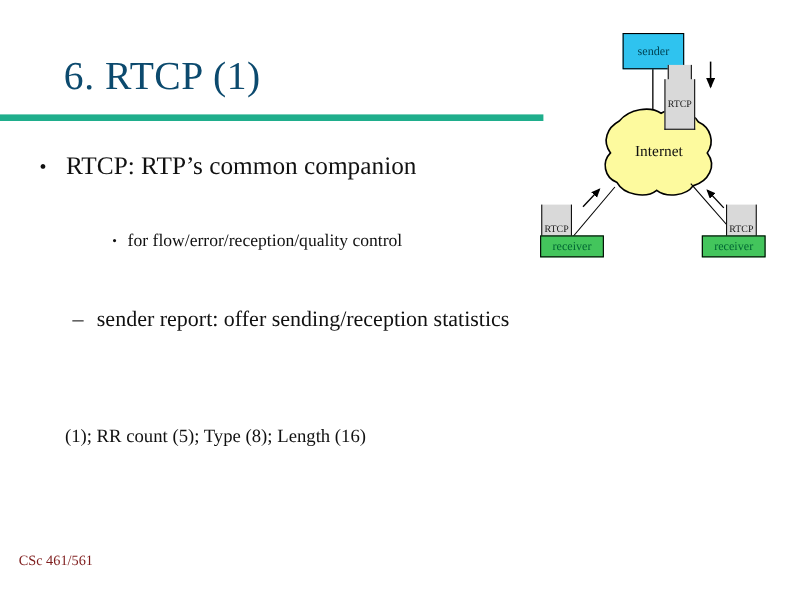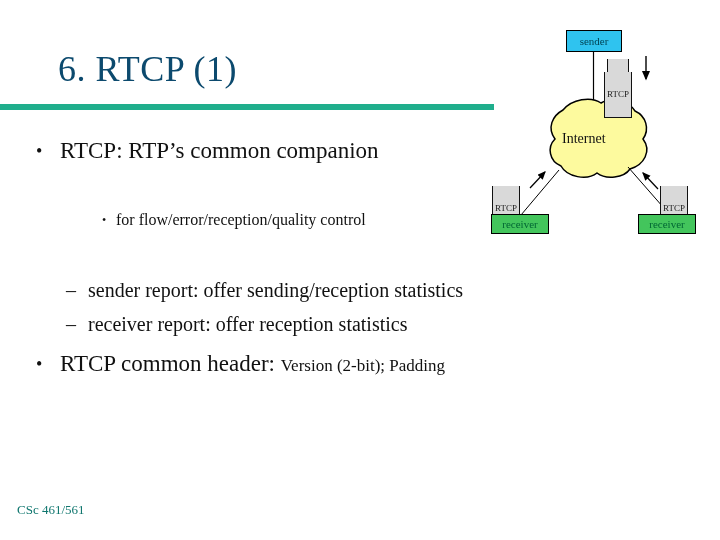--- a/index.html
+++ b/index.html
@@ -15,42 +15,42 @@
   .line{position:absolute;white-space:nowrap;color:#111;}
   .marker{display:inline-block;}
   .l1{font-size:23px;}
   .l1 .marker{width:24px;font-size:18px;vertical-align:1px;}
   .l2{font-size:20px;}
   .l2 .marker{width:22px;}
   .l3{font-size:16px;}
   .l3 .marker{width:14px;font-size:12px;vertical-align:1px;}
   .small-run{font-size:17px;}
   .cont{font-size:17px;}
-  .footer{position:absolute;left:17px;top:502px;font-size:13px;color:#0f766e;}
+  .footer{position:absolute;left:17px;top:502px;font-size:13px;color:#7f1d1d;}
   
   .diagram-svg{position:absolute;left:480px;top:0;width:240px;height:250px;}
   .node{
     position:absolute;border:1px solid #000;box-sizing:border-box;
     display:flex;align-items:center;justify-content:center;
     font-size:11px;color:#063;
   }
-  .node.sender{left:566px;top:30px;width:56px;height:22px;color:#045;text-align:center;}
+  .node.sender{left:566px;top:30px;width:56px;height:33px;color:#045;text-align:center;}
   .node.recv-l{left:491px;top:214px;width:58px;height:20px;}
   .node.recv-r{left:638px;top:214px;width:58px;height:20px;}
   .mini{
     position:absolute;background:#d9d9d9;color:#222;
     font-size:9px;line-height:11px;padding:17px 2px;
     border-left:1px solid #111;border-right:1px solid #111;
   }
   .mini.rtp{left:607px;top:59px;}
   .mini.rtcp-s{left:604px;top:72px;border-bottom:1px solid #111;}
   .mini.rtcp-l{left:492px;top:186px;}
   .mini.rtcp-r{left:660px;top:186px;}
   .internet-label{
-    position:absolute;left:562px;top:131px;width:74px;
+    position:absolute;left:562px;top:131px;width:74px;text-align:center;
     font-size:14px;color:#111;
   }
 </style>
 </head>
 <body>
 
 <div class="slide">
 
   <h1 class="title" style="color: #0c4a6e;">6. RTCP (1)</h1>
 
@@ -63,28 +63,25 @@
 
   <div class="line l3" style="left:102px;top:211px">
     <span class="marker">•</span><span>for flow/error/reception/quality control</span>
   </div>
 
 
   <div class="line l2" style="left:66px;top:279px">
     <span class="marker">–</span><span>sender report: offer sending/reception statistics</span>
   </div>
 
-  <div class="line l2" style="left:66px;top:313px">
-    <span class="marker">–</span><span>receiver report: offer reception statistics</span>
+
+
+  <div class="line cont" style="left:59px;top:387px">
+    <span>(1); RR count (5); Type (8); Length (16)</span>
   </div>
-
-  <div class="line l1" style="left:36px;top:351px">
-    <span class="marker">•</span><span>RTCP common header: </span><span class="small-run">Version (2-bit); Padding</span>
-  </div>
-
 
   <div class="footer">CSc 461/561</div>
 
   <svg class="diagram-svg" viewBox="480 0 240 250">
     <defs>
       <marker id="arrow" markerWidth="8" markerHeight="8" refX="6" refY="3" orient="auto">
         <path d="M0,0 L7,3 L0,6 Z" fill="#000"></path>
       </marker>
     </defs>
     <line x1="593.5" y1="49" x2="593.5" y2="105" stroke="#000" stroke-width="1.2"></line>

